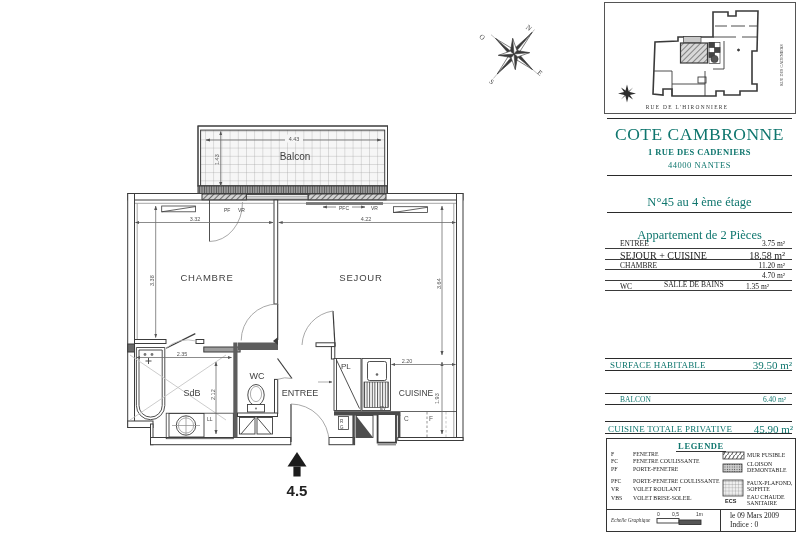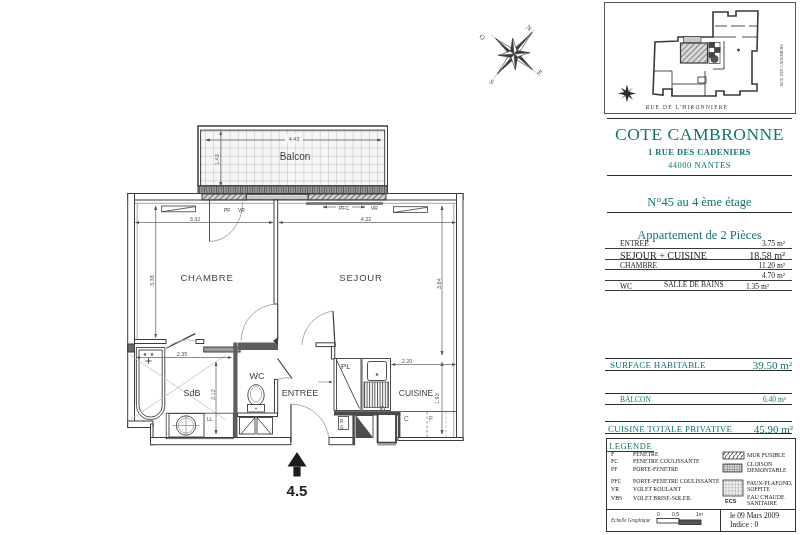--- a/index.html
+++ b/index.html
@@ -454,21 +454,21 @@
 <div class="abs ser" style="left:605px;top:394.5px;width:181px;text-align:right;font-size:7.5px;">6.40 m²</div>
 <div class="hr" style="left:605px;top:403.8px;width:187px;"></div>
 
 <div class="hr" style="left:605px;top:421.3px;width:187px;"></div>
 <div class="abs ser" style="left:608px;top:424px;font-size:9px;letter-spacing:0.2px;">CUISINE TOTALE PRIVATIVE</div>
 <div class="abs ser" style="left:605px;top:422.5px;width:188px;text-align:right;font-size:11px;">45.90 m²</div>
 <div class="hr" style="left:605px;top:433px;width:187px;"></div>
 
 <div class="abs" style="left:606px;top:437.5px;width:188px;height:92px;border:1px solid #333;">
 
-  <div class="abs ser" style="left:0;top:2.5px;width:188px;text-align:left;font-size:8.5px;letter-spacing:0.6px;"><span style="border-bottom:1px solid #333;padding:0 2px;">LEGENDE</span></div>
+  <div class="abs ser" style="left:0;top:2.5px;width:188px;text-align:center;font-size:8.5px;letter-spacing:0.6px;font-weight:bold;"><span style="border-bottom:1px solid #333;padding:0 2px;">LEGENDE</span></div>
 
   <div class="abs ser" style="left:4px;top:12px;font-size:5.8px;line-height:7.5px;color:#222;">F<br>FC<br>PF</div>
   <div class="abs ser" style="left:26px;top:12px;font-size:5.8px;line-height:7.5px;color:#222;">FENETRE<br>FENETRE COULISSANTE<br>PORTE-FENETRE</div>
   <div class="abs ser" style="left:4px;top:38px;font-size:5.8px;line-height:8.5px;color:#222;">PFC<br>VR<br>VBS</div>
   <div class="abs ser" style="left:26px;top:38px;font-size:5.8px;line-height:8.5px;color:#222;">PORTE-FENETRE COULISSANTE<br>VOLET ROULANT<br>VOLET BRISE-SOLEIL</div>
 
   <svg class="abs" style="left:112px;top:10px;" width="34" height="60" viewBox="0 0 34 60">
     <defs>
     <pattern id="lh" width="4" height="6" patternUnits="userSpaceOnUse">
           <rect width="4" height="6" fill="#fff"></rect>

